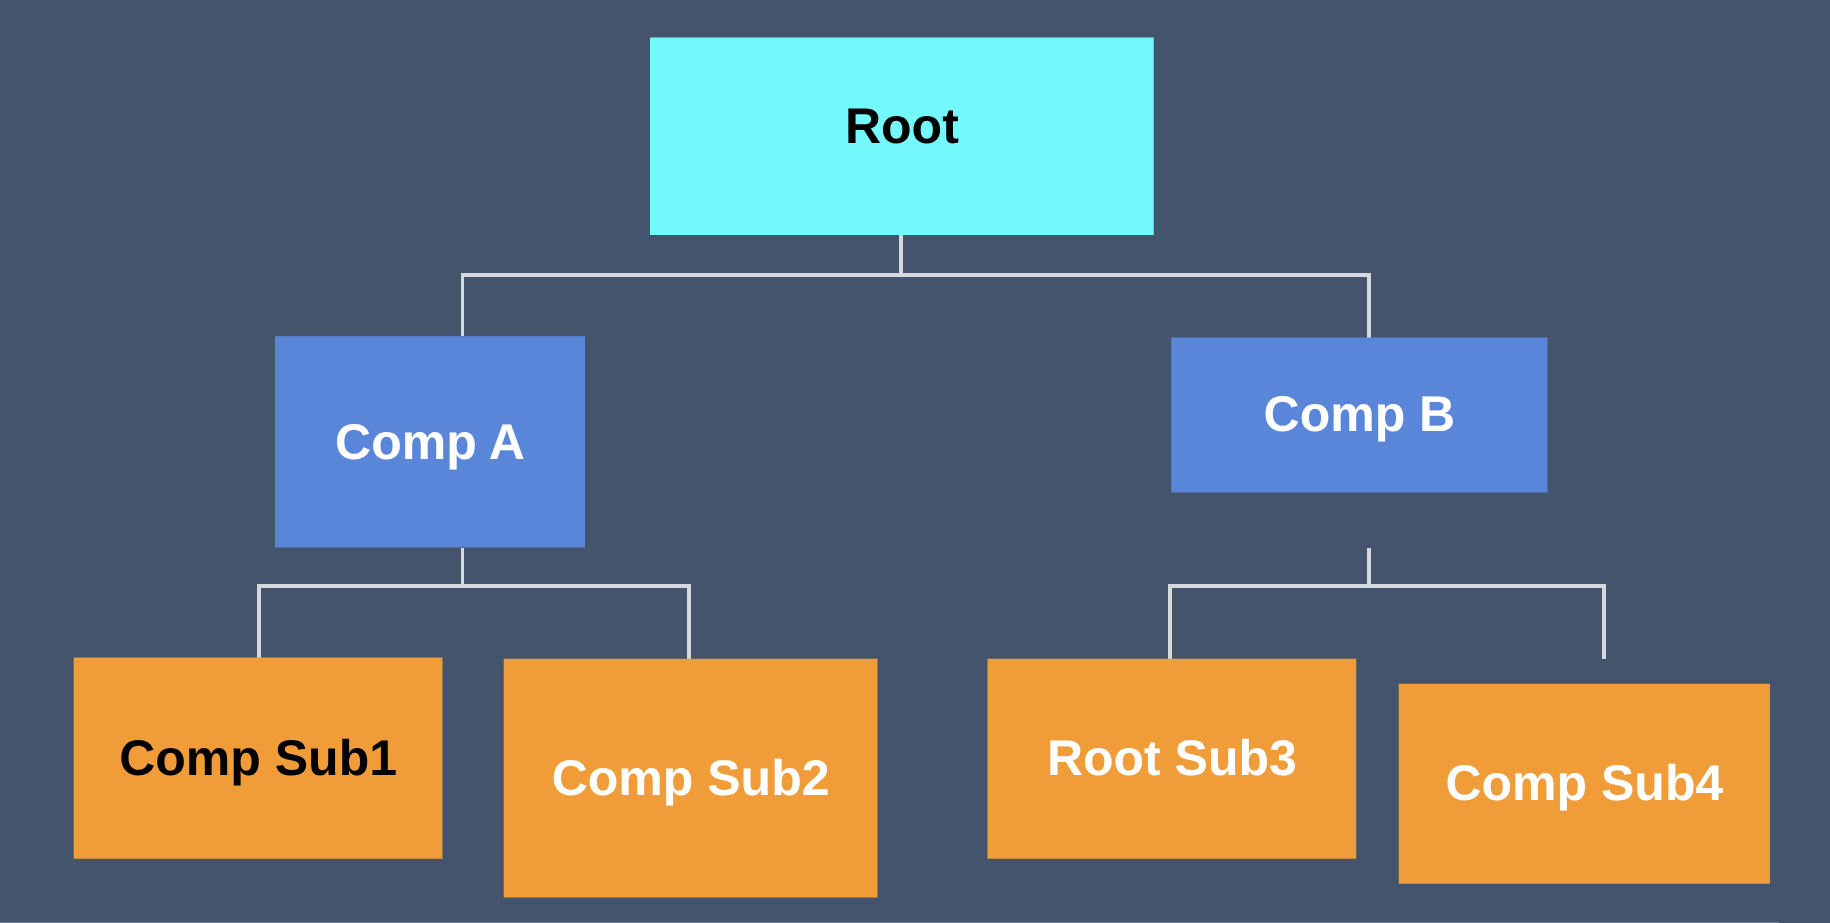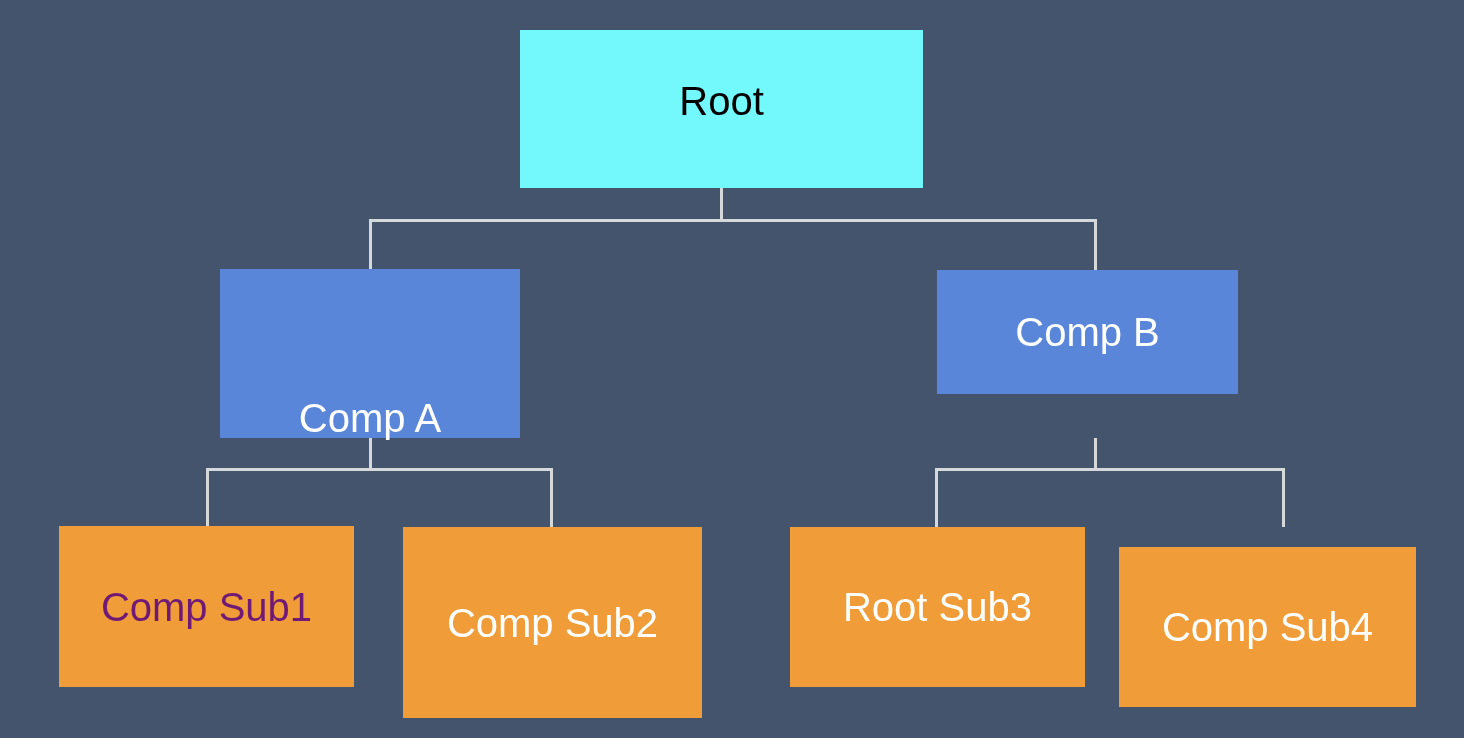--- a/index.html
+++ b/index.html
@@ -31,23 +31,23 @@
   .node {
     position: absolute;
     display: flex;
     align-items: center;
     justify-content: center;
     font-size: 40px;
     line-height: 1;
     white-space: nowrap;
     user-select: none;
   }
-  .node span { display: block; }
+  .node span { display: block; font-weight: bold; }
   #node-root   { left: 520px;  top: 30px;  width: 403px; height: 158px; padding-bottom: 16px; box-sizing: border-box; }
-  #node-comp-a { left: 220px;  top: 269px; width: 300px; height: 169px; align-items: flex-end; }
+  #node-comp-a { left: 220px;  top: 269px; width: 248px; height: 169px; }
   #node-comp-b { left: 937px;  top: 270px; width: 301px; height: 124px; }
   #node-sub1   { left: 59px;   top: 526px; width: 295px; height: 161px; }
   #node-sub2   { left: 403px;  top: 527px; width: 299px; height: 191px; }
   #node-sub3   { left: 790px;  top: 527px; width: 295px; height: 160px; }
   #node-sub4   { left: 1119px; top: 527px; width: 297px; height: 160px; }
 </style>
 </head>
 <body>
 
 <div class="canvas" style="background: rgb(68, 84, 108);">
@@ -72,21 +72,21 @@
   </div>
 
   <div class="node" id="node-comp-a" style="background: rgb(90, 134, 218); color: rgb(255, 255, 255);">
     <span>Comp A</span>
   </div>
 
   <div class="node" id="node-comp-b" style="background: rgb(90, 134, 218); color: rgb(255, 255, 255);">
     <span>Comp B</span>
   </div>
 
-  <div class="node" id="node-sub1" style="background: rgb(240, 156, 56); color: #701a75;">
+  <div class="node" id="node-sub1" style="background: rgb(240, 156, 56); color: #000000;">
     <span>Comp Sub1</span>
   </div>
 
   <div class="node" id="node-sub2" style="background: rgb(240, 156, 56); color: rgb(255, 255, 255);">
     <span>Comp Sub2</span>
   </div>
 
   <div class="node" id="node-sub3" style="background: rgb(240, 156, 56); color: rgb(255, 255, 255);">
     <span>Root Sub3</span>
   </div>

